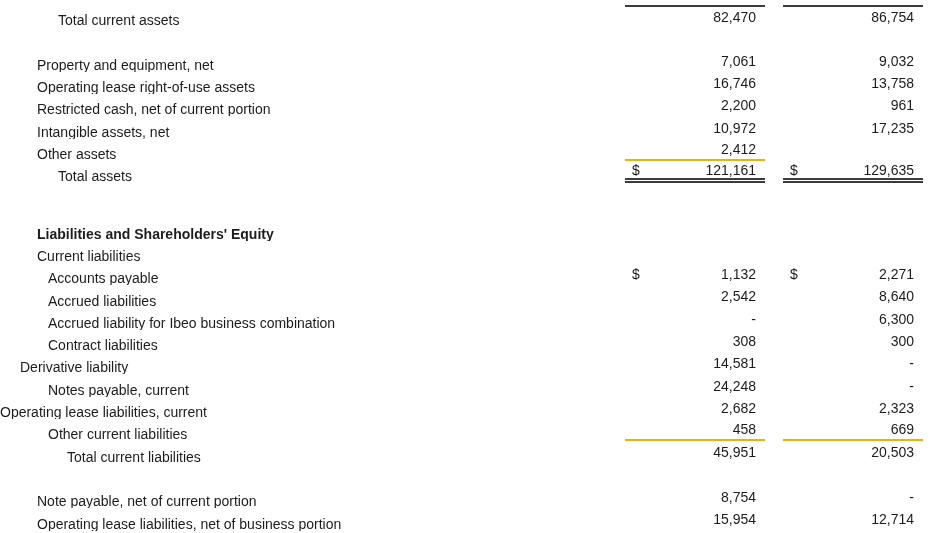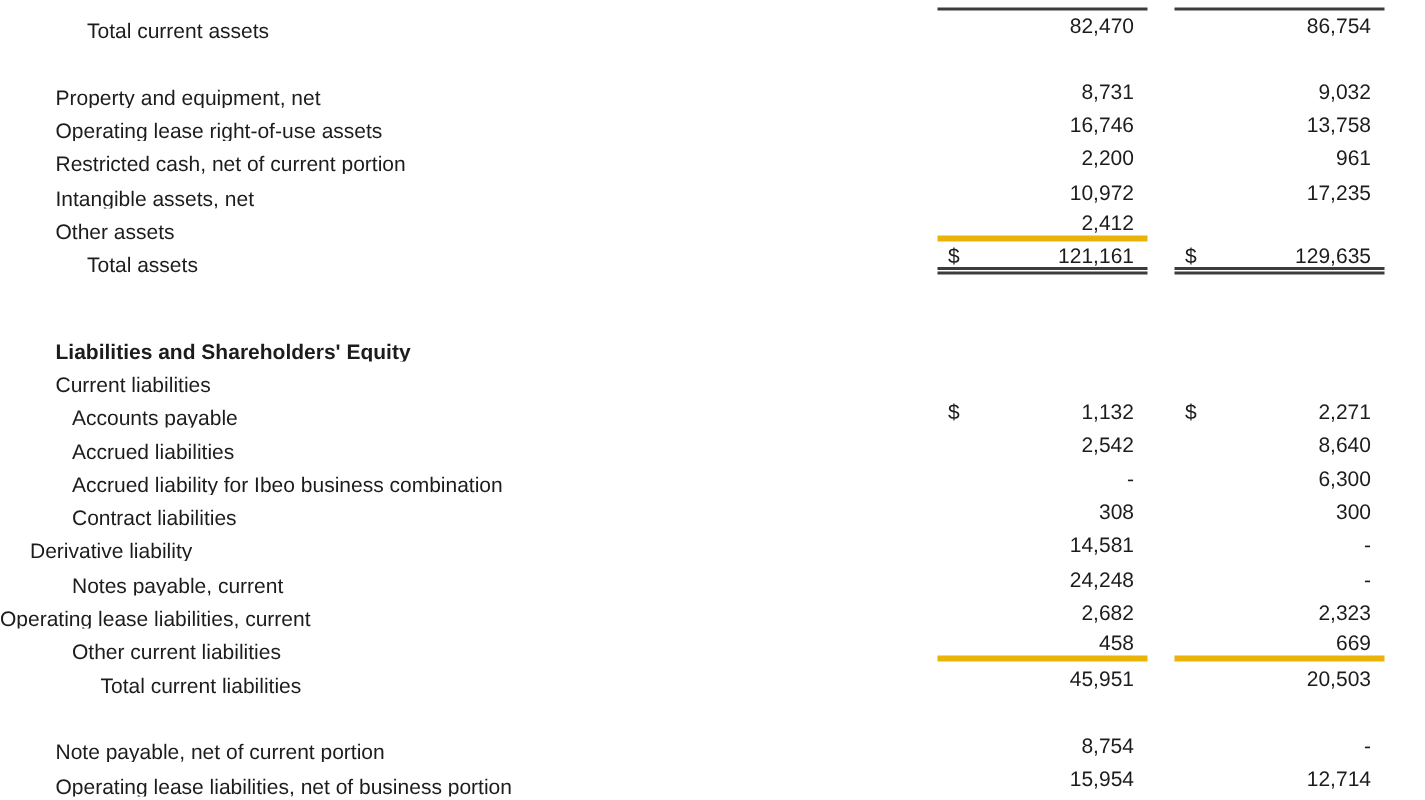--- a/index.html
+++ b/index.html
@@ -38,42 +38,42 @@
     height: 100%;
     box-sizing: border-box;
     display: flex;
     align-items: center;
     padding: 0 9px 0 7px;
   }
   .colgap { width: 18px; height: 100%; }
   .col .num { margin-left: auto; white-space: nowrap; }
   .col .dollar { white-space: nowrap; }
   .bt  { border-top: 2px solid #3c3c3c; }
-  .bb  { border-bottom: 4px solid #eab308; }
+  .bb  { border-bottom: 2px solid #eab308; }
   .dbb { border-bottom: 5px double #3c3c3c; }
 </style>
 </head>
 <body>
 
 <div class="sheet">
     <div class="row">
       <div class="label" style="padding-left: 58px;">Total current assets</div>
       <div class="col bt">
         <span class="num">82,470</span>
       </div>
       <div class="colgap"></div>
       <div class="col bt">
         <span class="num">86,754</span>
       </div>
     </div>
     <div class="spacer" style="height: 22.3px;"></div>
     <div class="row">
       <div class="label" style="padding-left: 37px;">Property and equipment, net</div>
       <div class="col">
-        <span class="num">8,731</span>
+        <span class="num">7,061</span>
       </div>
       <div class="colgap"></div>
       <div class="col">
         <span class="num">9,032</span>
       </div>
     </div>
     <div class="row">
       <div class="label" style="padding-left: 37px;">Operating lease right-of-use assets</div>
       <div class="col">
         <span class="num">16,746</span>

